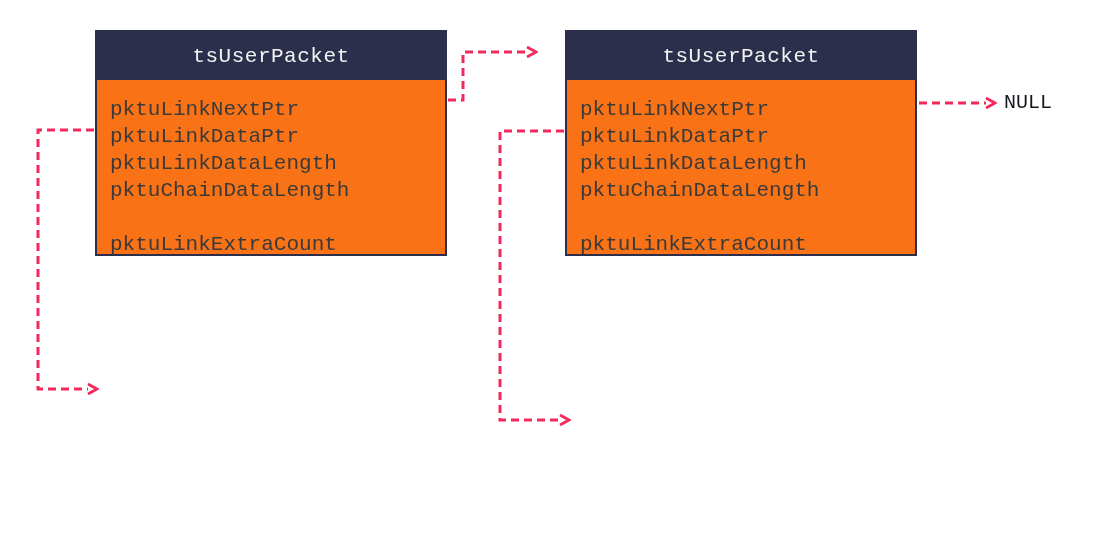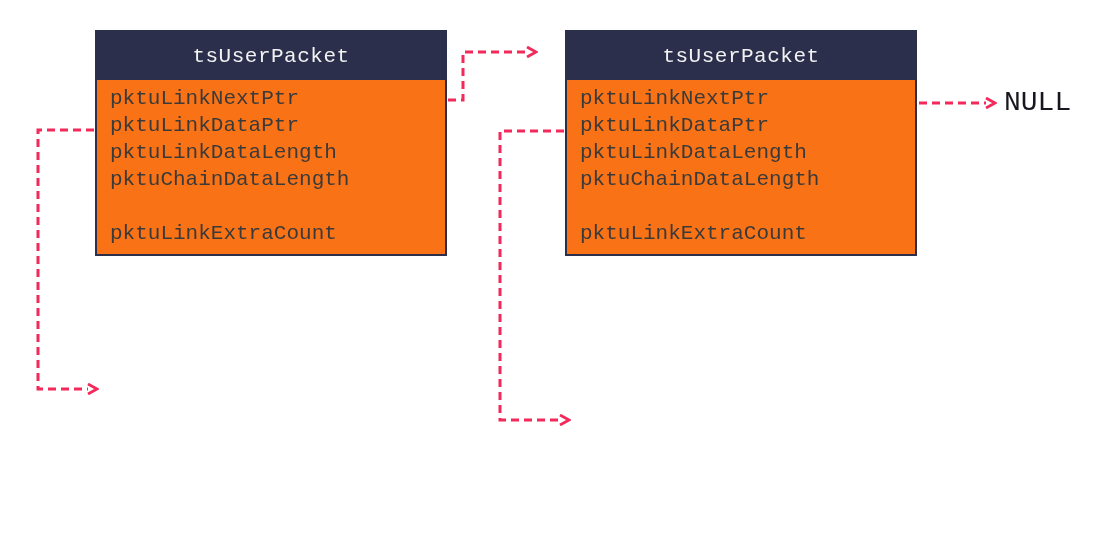--- a/index.html
+++ b/index.html
@@ -28,21 +28,21 @@
   .packet{
     position:absolute;width:352px;height:226px;
     border:2px solid var(--packet-border);
     background:#f97316;box-sizing:border-box;
   }
   .packet-header{
     height:48px;background:var(--header-bg);color:var(--header-text);
     display:flex;align-items:center;justify-content:center;
     font-size:21px;letter-spacing:0.5px;
   }
-  .packet-body{padding:5px 6px 0 13px;font-size:21px;color:var(--body-text);}
+  .packet-body{padding:16px 6px 0 13px;font-size:21px;color:var(--body-text);}
   .field-row{height:27px;line-height:27px;white-space:pre;}
 
   .ip-box{
     position:absolute;left:120px;top:367px;width:274px;height:133px;
     border:2px solid var(--ip-border);background:#ffffff;box-sizing:border-box;
   }
   .ip-header{
     height:46px;border-bottom:2px solid var(--ip-border);
     display:flex;align-items:center;justify-content:center;
     color:var(--ip-title);font-size:20px;
@@ -52,21 +52,21 @@
 
   .data-box{
     position:absolute;left:600px;top:403px;width:272px;height:87px;
     border:2px solid var(--data-border);background:#ffffff;box-sizing:border-box;
     padding:8px 8px 0 11px;font-size:18px;line-height:28px;
     color:var(--hex-text);white-space:pre;
   }
 
   .null-label{
     position:absolute;left:1004px;top:88px;width:92px;height:30px;
-    line-height:30px;font-size:28px;color:var(--null-text);
+    line-height:30px;font-size:20px;color:var(--null-text);
   }
 </style>
 </head>
 <body>
 
 <div class="canvas">
 
   <svg class="arrow-layer" width="1099" height="541" viewBox="0 0 1099 541" xmlns="http://www.w3.org/2000/svg">
     <defs>
       <marker id="ah" viewBox="0 0 12 12" markerWidth="12" markerHeight="12" refX="1" refY="6" orient="auto" markerUnits="userSpaceOnUse">

